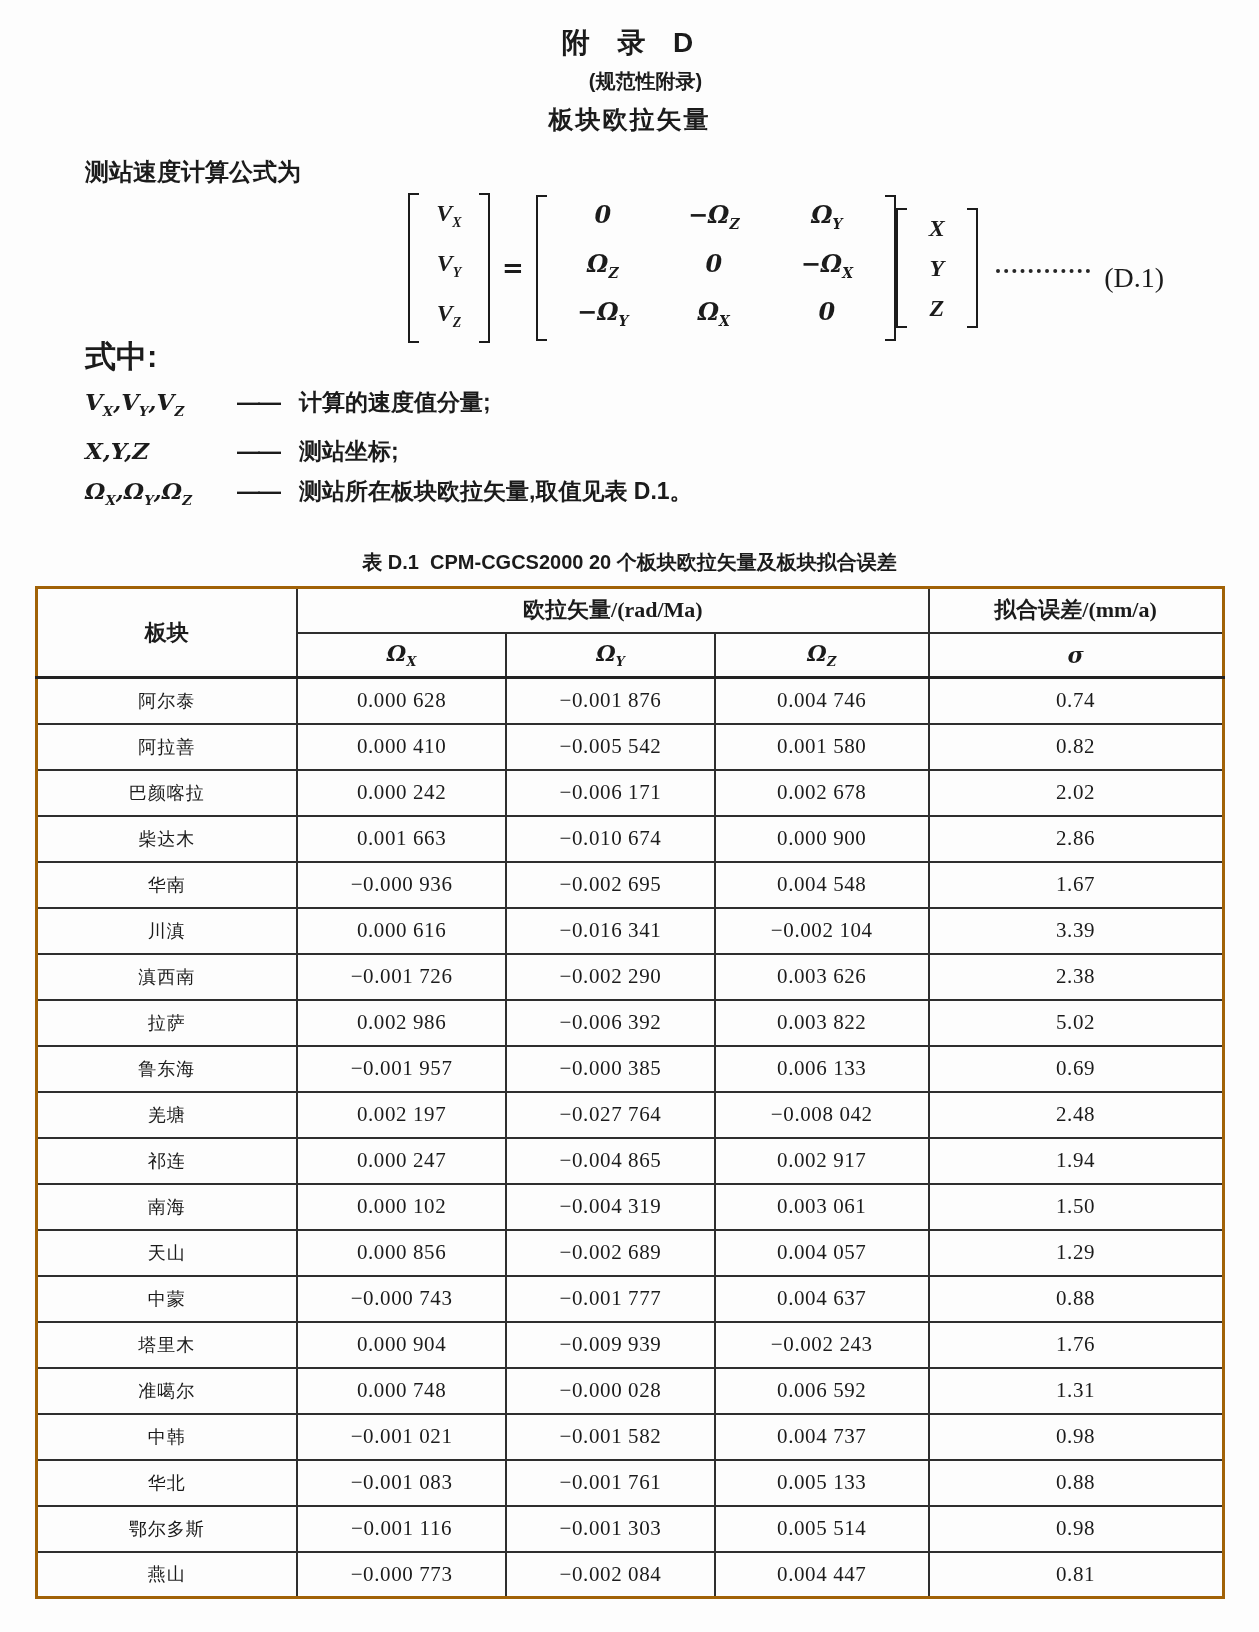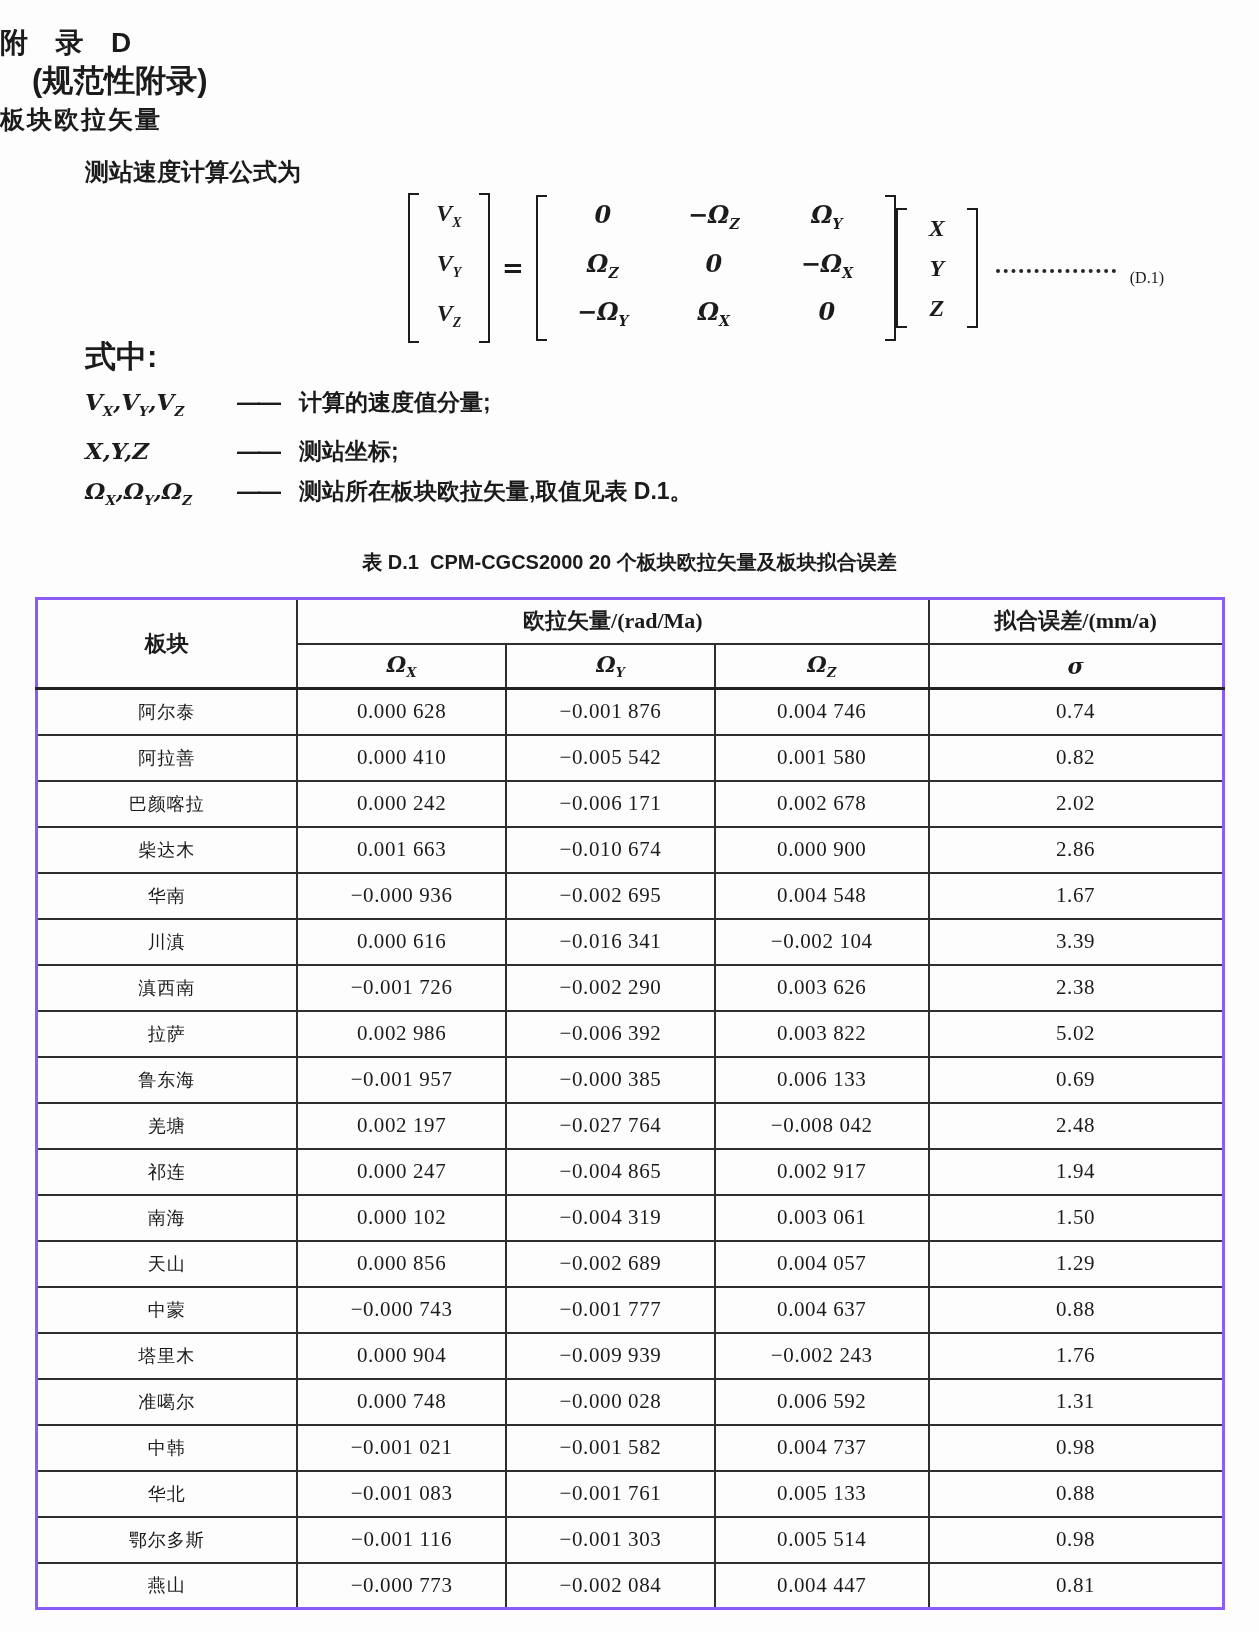--- a/index.html
+++ b/index.html
@@ -6,23 +6,23 @@
   body {
     width: 1259px; height: 1632px;
     background: #fdfdfd;
     color: #1b1b1b;
     font-family: "Liberation Sans", sans-serif;
     overflow: hidden;
   }
   .page { width: 1259px; height: 1632px; box-sizing: border-box; padding-top: 24px; }
 
   
-  .doc-title { text-align: left; font-weight: 700; white-space: pre; }
+  .doc-title { text-align: center; font-weight: 700; white-space: pre; }
   .t1 { font-size: 28px; line-height: 38px; letter-spacing: 4px; }
-  .t2 { font-size: 31px; line-height: 38px; padding-left: 32px; }
+  .t2 { font-size: 20px; line-height: 38px; padding-left: 32px; }
   .t3 { font-size: 25px; line-height: 38px; letter-spacing: 2px; }
 
   
   .lead { margin: 18px 0 0 85px; font-size: 24px; font-weight: 600; }
 
   
   .equation {
     display: flex; align-items: center;
     margin-top: 16px; height: 128px;
     padding-left: 408px; padding-right: 95px;
@@ -34,36 +34,36 @@
   .bracket.left  { border-right: none; margin-right: 4px; }
   .bracket.right { border-left: none;  margin-left: 4px; }
   .vec { display: flex; flex-direction: column; }
   .vec .math { line-height: 40px; text-align: center; min-width: 44px; padding: 0 4px; font-family: Liberation Serif, serif; }
   .mat3 { display: grid; grid-template-columns: 104px 118px 108px; }
   .mat3 .math { line-height: 40px; text-align: center; }
   .math { font-family: "DejaVu Serif", serif; font-style: italic; font-size: 24px; font-weight: 600; }
   sub { font-size: 0.58em; font-style: italic; }
   .eq-sign { margin: 0 12px; font-size: 26px; font-weight: 600; font-style: normal; }
   .dot-leader { flex: 1; height: 0; border-top: 4px dotted #262626; margin: 6px 14px 0 18px; }
-  .eq-label { font-size: 16px; font-style: normal; font-family: "Liberation Serif", serif; margin-top: 20px; }
+  .eq-label { font-size: 28px; font-style: normal; font-family: "Liberation Serif", serif; margin-top: 20px; }
 
   
   .where { margin: 4px 0 0 85px; font-size: 31px; font-weight: 600; }
   .defs { margin: 4px 0 0 85px; }
   .def-row { display: flex; align-items: baseline; line-height: 40px; }
   .def-term { width: 152px; font-size: 23px; }
   .def-dash { width: 62px; font-size: 23px; font-weight: 600; letter-spacing: -2px; }
   .def-desc { font-size: 23px; font-weight: 600; text-align: center; }
 
   
   .tbl-caption { text-align: center; font-size: 20px; font-weight: 700; margin-top: 30px; white-space: pre; }
   table.plates {
     border-collapse: collapse; table-layout: fixed;
-    width: 1190px; margin: 21px auto 0 auto;
-    border: 3px solid #8b5cf6;
+    width: 1190px; margin: 10px auto 0 auto;
+    border: 3px solid #a16207;
   }
   .plates th, .plates td {
     border: 2px solid #2e2e2e;
     text-align: center; vertical-align: middle;
     padding: 0; overflow: hidden;
   }
   .plates thead tr { height: 45px; }
   .plates tbody tr { height: 46px; }
   .cn { font-size: 22px; font-weight: 700; }
   .plates .unit-head { font-size: 22px; font-weight: 700; font-family: "Liberation Serif", serif; }

